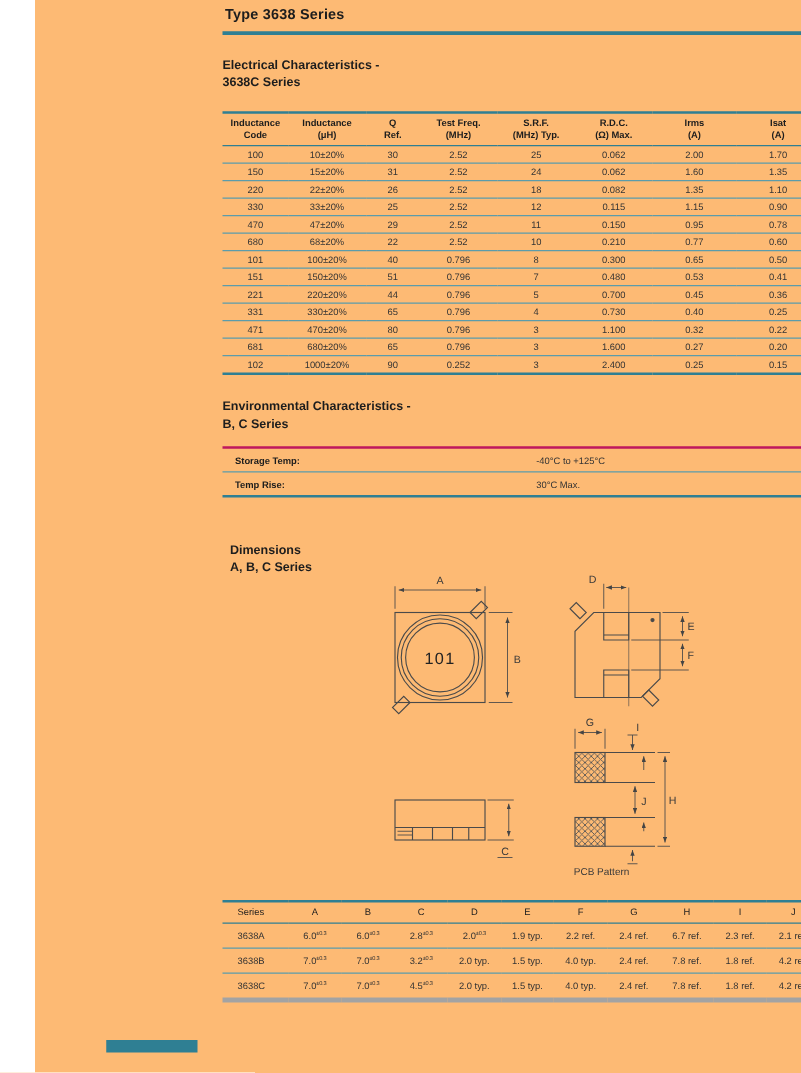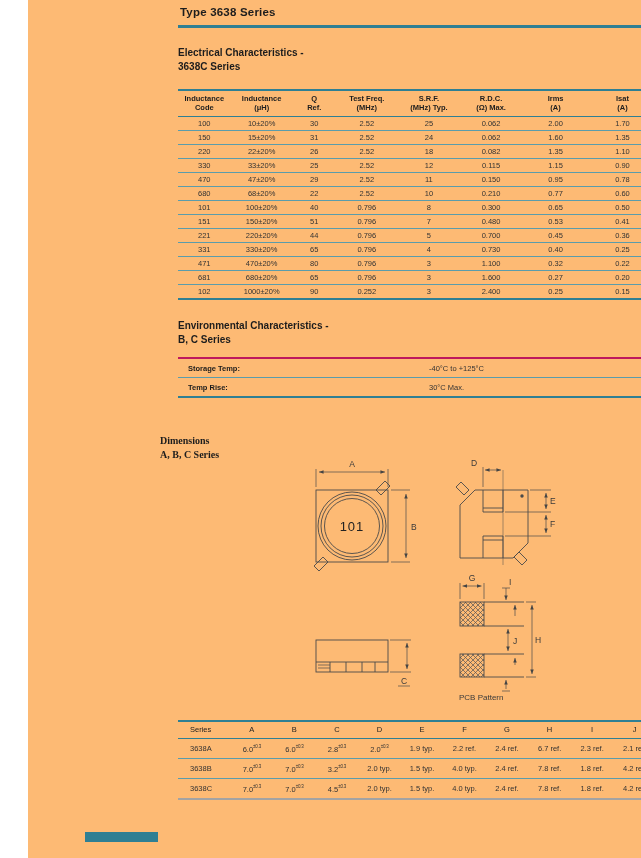--- a/index.html
+++ b/index.html
@@ -6,21 +6,21 @@
   #page{
     position:relative;width:641px;height:858px;background:#fdba74;
     font-family:"Liberation Sans",sans-serif;color:#222;overflow:hidden;margin-left:28px;
   }
   .abs{position:absolute;}
   .page-title{left:152px;top:6px;font-size:11.5px;font-weight:bold;color:#1d1d1d;letter-spacing:.2px;}
   .title-rule{left:150px;top:25px;width:478px;height:2.5px;background:#2f7f93;}
   .sec-heading{font-size:10px;font-weight:bold;color:#1d1d1d;line-height:13.5px;}
   .sec-elec{left:150px;top:46px;}
   .sec-env{left:150px;top:319px;}
-  .sec-dim{left:132px;top:434px;font-family:Liberation Serif, serif;}
+  .sec-dim{left:156px;top:434px;}
 
   table{border-collapse:collapse;table-layout:fixed;}
   
   .etab-wrap{left:150px;top:89px;width:478px;}
   .etab{width:100%;border-top:2px solid #2f7f93;font-size:7.5px;color:#333;}
   .etab th{font-weight:bold;text-align:center;line-height:9px;padding:3px 1px 4px;
            border-bottom:1.5px solid #2f7f93;color:#1d1d1d;}
   .etab td{text-align:center;height:13px;padding:0 1px;border-bottom:1px solid #5b9cab;}
   .etab tbody tr:last-child td{border-bottom:2px solid #2f7f93;}
 
@@ -31,21 +31,21 @@
   .vtab tr:last-child td{border-bottom:2px solid #2f7f93;}
   .vtab .env-lbl{font-weight:bold;color:#1d1d1d;padding-left:10px;width:50%;}
 
   
   .dtab-wrap{left:150px;top:720px;width:478px;}
   .dtab{width:100%;border-top:2px solid #2f7f93;font-size:7.5px;color:#333;}
   .dtab th{font-weight:normal;text-align:center;padding:3px 0 4px;border-bottom:1.5px solid #2f7f93;color:#1d1d1d;}
   .dtab th:first-child{text-align:left;padding-left:12px;}
   .dtab td{text-align:center;height:17px;border-bottom:1px solid #5b9cab;}
   .dtab td:first-child{text-align:left;padding-left:12px;}
-  .dtab tbody tr:last-child td{border-bottom:2px solid #a3a3a3;}
+  .dtab tbody tr:last-child td{border-bottom:4px solid #a3a3a3;}
   .dtab sup{font-size:4.5px;vertical-align:super;letter-spacing:-.2px;}
 
   .drawing{left:150px;top:455px;}
   .footer-bar{left:57px;top:832px;width:73px;height:10px;background:#2f7f93;}
 
   svg text{font-family:"Liberation Sans",sans-serif;}
 </style>
 </head>
 <body>
 

